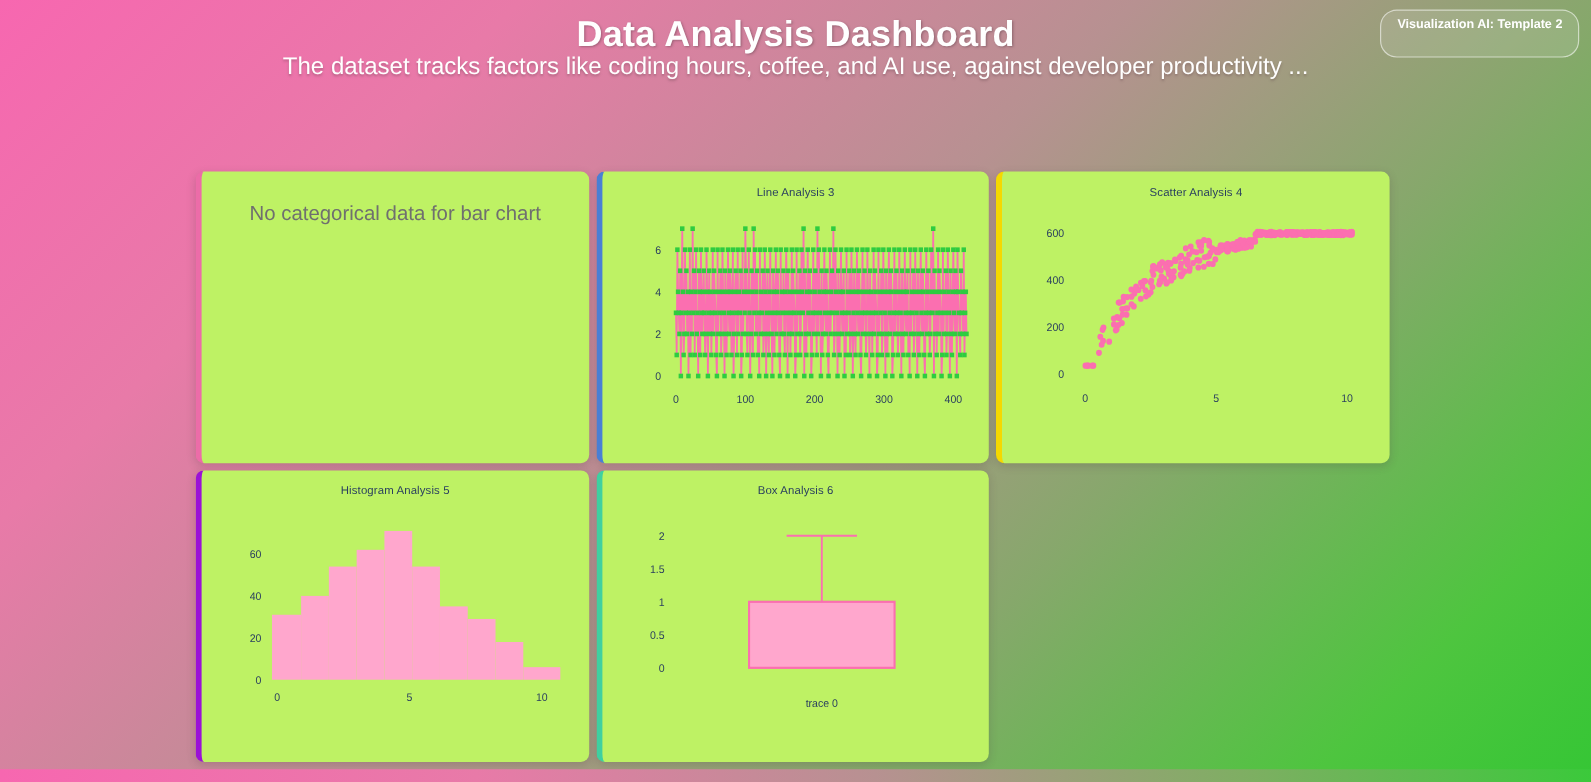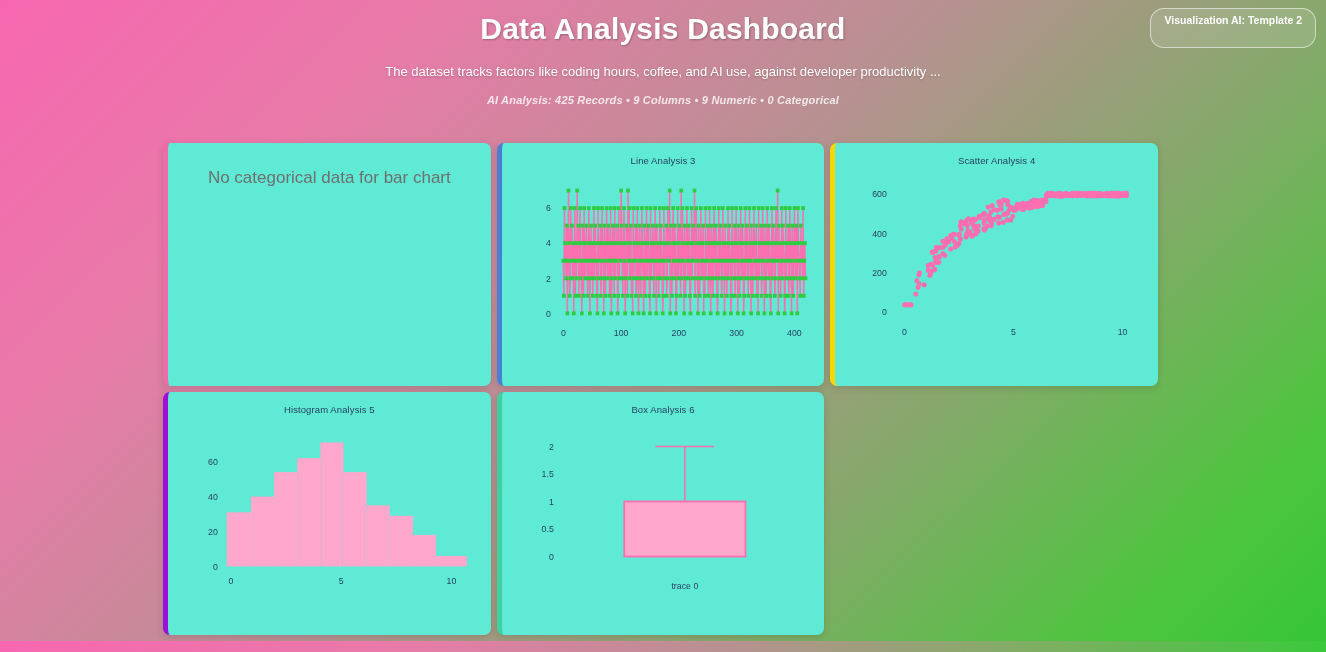--- a/index.html
+++ b/index.html
@@ -28,23 +28,23 @@
     line-height: 34px;
   }
   .dash-sub {
     font-size: 13px;
     color: #ffffff;
     margin-top: 9px;
     text-shadow: 0 1px 2px rgba(90,60,70,.35);
     line-height: 17px;
   }
   .dash-desc {
-    font-size: 13px;
+    font-size: 20px;
     color: #ffffff;
-    margin-top: 16px;
+    margin-top: 0;
     text-shadow: 0 1px 2px rgba(90,60,70,.35);
     line-height: 20px;
   }
   .dash-meta {
     font-size: 11px;
     font-style: italic;
     font-weight: bold;
     color: rgba(255,255,255,.8);
     margin-top: 12px;
     letter-spacing: .2px;
@@ -65,21 +65,21 @@
   .grid {
     position: absolute;
     left: 163px; top: 143px;
     width: 995px; height: 492px;
     display: grid;
     grid-template-columns: repeat(3, 1fr);
     grid-template-rows: repeat(2, 1fr);
     gap: 6px;
   }
   .card {
-    background: #5eead4;
+    background: #bef264;
     border-radius: 7px;
     box-shadow: 0 2px 7px rgba(80,60,70,.22);
     position: relative;
     overflow: hidden;
     border-left-width: 5px;
     border-left-style: solid;
     display: flex;
     flex-direction: column;
     align-items: center;
   }
@@ -108,21 +108,20 @@
     width: 1326px; height: 11px;
     background: linear-gradient(90deg, #f767b0 0%, #e87aa8 30%, #b79191 55%, #7fae63 78%, #3bc93b 100%);
   }
 </style>
 </head>
 <body>
 
 <div class="header">
   <div class="dash-title">Data Analysis Dashboard</div>
   <div class="dash-desc">The dataset tracks factors like coding hours, coffee, and AI use, against developer productivity ...</div>
-  <div class="dash-meta">AI Analysis: 425 Records • 9 Columns • 9 Numeric • 0 Categorical</div>
   <div class="badge">Visualization AI: Template 2</div>
 </div>
 
 <div class="grid">
 
   <div class="card" id="card-0" style="border-left-color: rgb(236, 108, 168);">
     <div class="empty-msg">No categorical data for bar chart</div>
   </div>
 
 

